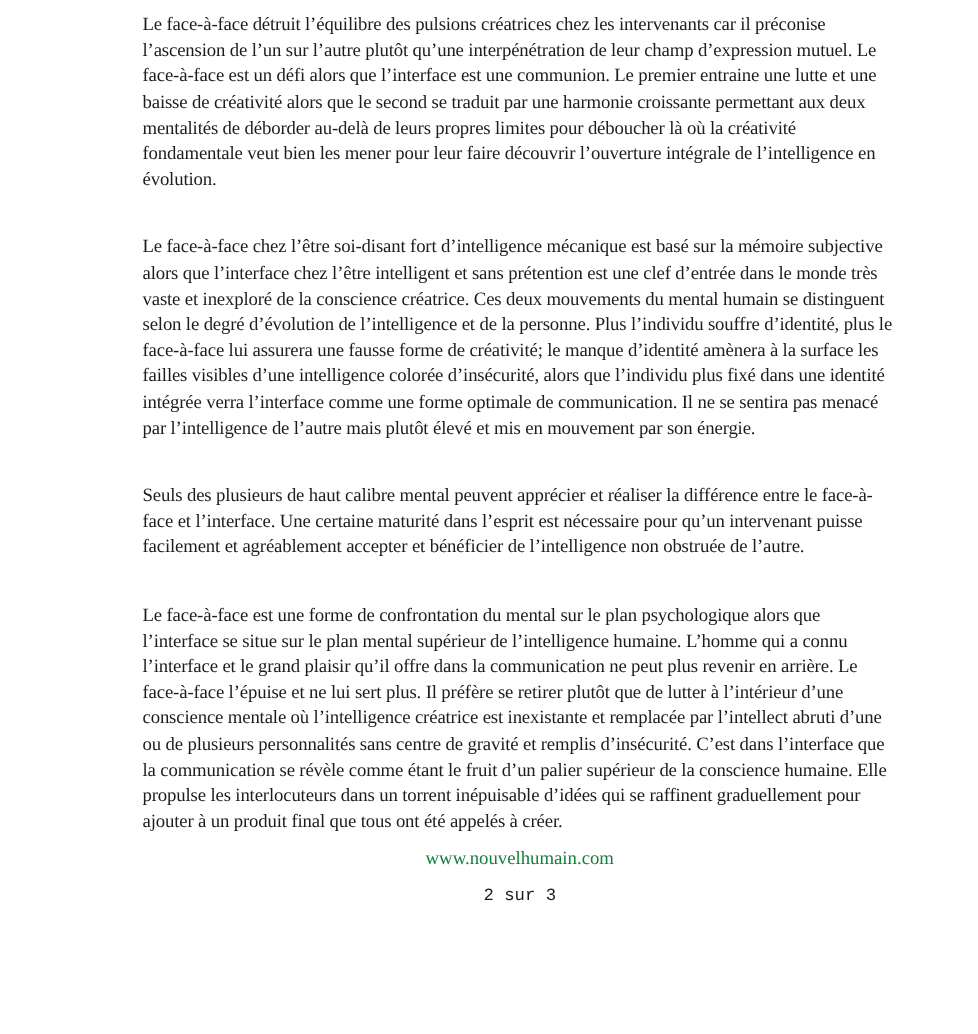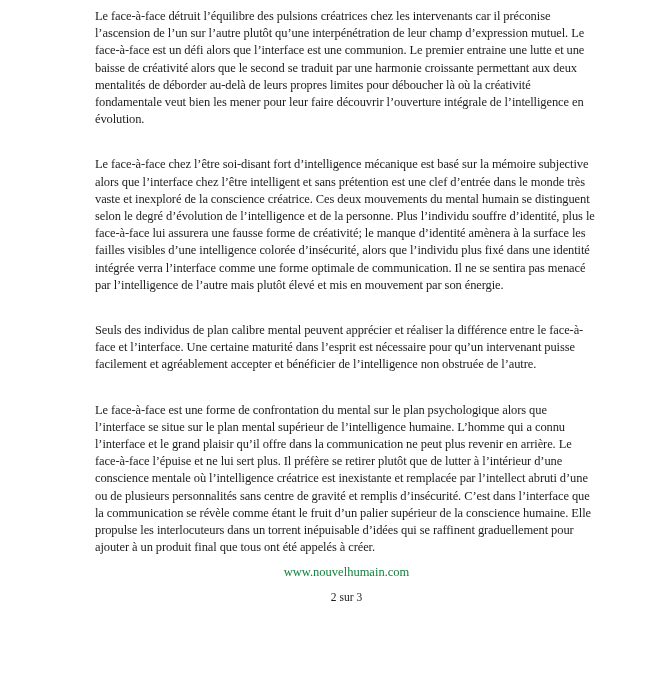--- a/index.html
+++ b/index.html
@@ -35,33 +35,33 @@
     text-align: center;
   }
   .footer .website {
     margin-top: 9px;
     font-size: 12.5px;
     line-height: 15px;
     color: #15803d;
   }
   .footer .page-num {
     margin-top: 11px;
-    font-family: Liberation Serif, serif;
+    font-family: Liberation Mono, monospace;
     font-size: 11.5px;
     line-height: 13px;
     color: #1c1c1c;
   }
 </style>
 </head>
 <body>
 
 <div class="page">
   <div class="content">
     <p>Le face-à-face détruit l’équilibre des pulsions créatrices chez les intervenants car il préconise l’ascension de l’un sur l’autre plutôt qu’une interpénétration de leur champ d’expression mutuel. Le face-à-face est un défi alors que l’interface est une communion. Le premier entraine une lutte et une baisse de créativité alors que le second se traduit par une harmonie croissante permettant aux deux mentalités de déborder au-delà de leurs propres limites pour déboucher là où la créativité fondamentale veut bien les mener pour leur faire découvrir l’ouverture intégrale de l’intelligence en évolution.</p>
     <p>Le face-à-face chez l’être soi-disant fort d’intelligence mécanique est basé sur la mémoire subjective alors que l’interface chez l’être intelligent et sans prétention est une clef d’entrée dans le monde très vaste et inexploré de la conscience créatrice. Ces deux mouvements du mental humain se distinguent selon le degré d’évolution de l’intelligence et de la personne. Plus l’individu souffre d’identité, plus le face-à-face lui assurera une fausse forme de créativité; le manque d’identité amènera à la surface les failles visibles d’une intelligence colorée d’insécurité, alors que l’individu plus fixé dans une identité intégrée verra l’interface comme une forme optimale de communication. Il ne se sentira pas menacé par l’intelligence de l’autre mais plutôt élevé et mis en mouvement par son énergie.</p>
-    <p>Seuls des individus de plan calibre mental peuvent apprécier et réaliser la différence entre le face-à-face et l’interface. Une certaine maturité dans l’esprit est nécessaire pour qu’un intervenant puisse facilement et agréablement accepter et bénéficier de l’intelligence non obstruée de l’autre.</p>
+    <p>Seuls des plusieurs de haut calibre mental peuvent apprécier et réaliser la différence entre le face-à-face et l’interface. Une certaine maturité dans l’esprit est nécessaire pour qu’un intervenant puisse facilement et agréablement accepter et bénéficier de l’intelligence non obstruée de l’autre.</p>
     <p>Le face-à-face est une forme de confrontation du mental sur le plan psychologique alors que l’interface se situe sur le plan mental supérieur de l’intelligence humaine. L’homme qui a connu l’interface et le grand plaisir qu’il offre dans la communication ne peut plus revenir en arrière. Le face-à-face l’épuise et ne lui sert plus. Il préfère se retirer plutôt que de lutter à l’intérieur d’une conscience mentale où l’intelligence créatrice est inexistante et remplacée par l’intellect abruti d’une ou de plusieurs personnalités sans centre de gravité et remplis d’insécurité. C’est dans l’interface que la communication se révèle comme étant le fruit d’un palier supérieur de la conscience humaine. Elle propulse les interlocuteurs dans un torrent inépuisable d’idées qui se raffinent graduellement pour ajouter à un produit final que tous ont été appelés à créer.</p>
   </div>
   <div class="footer">
     <div class="website">www.nouvelhumain.com</div>
     <div class="page-num">2 sur 3</div>
   </div>
 </div>
 
 </body></html>

